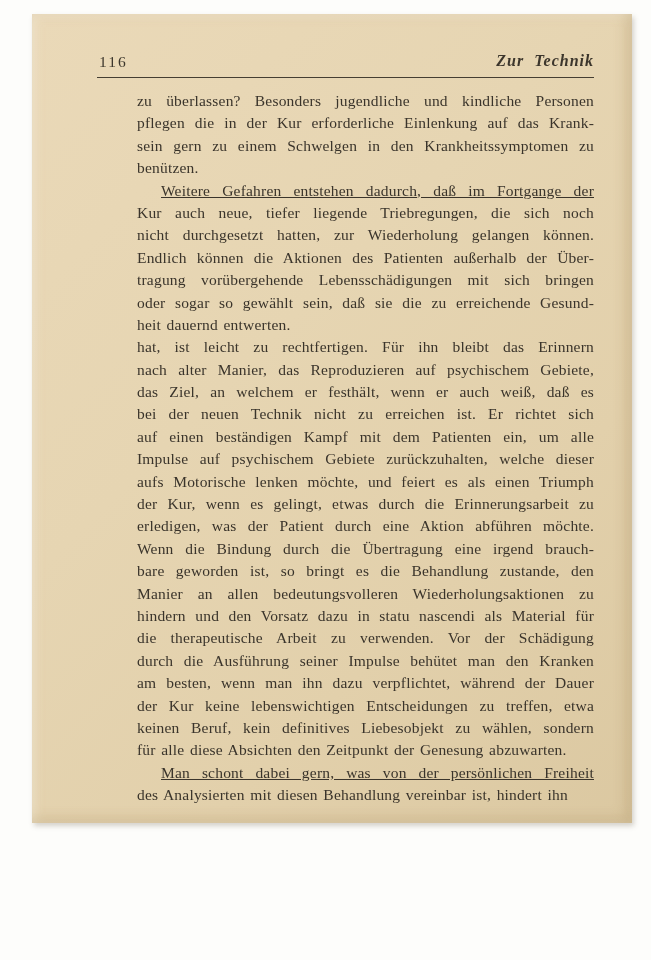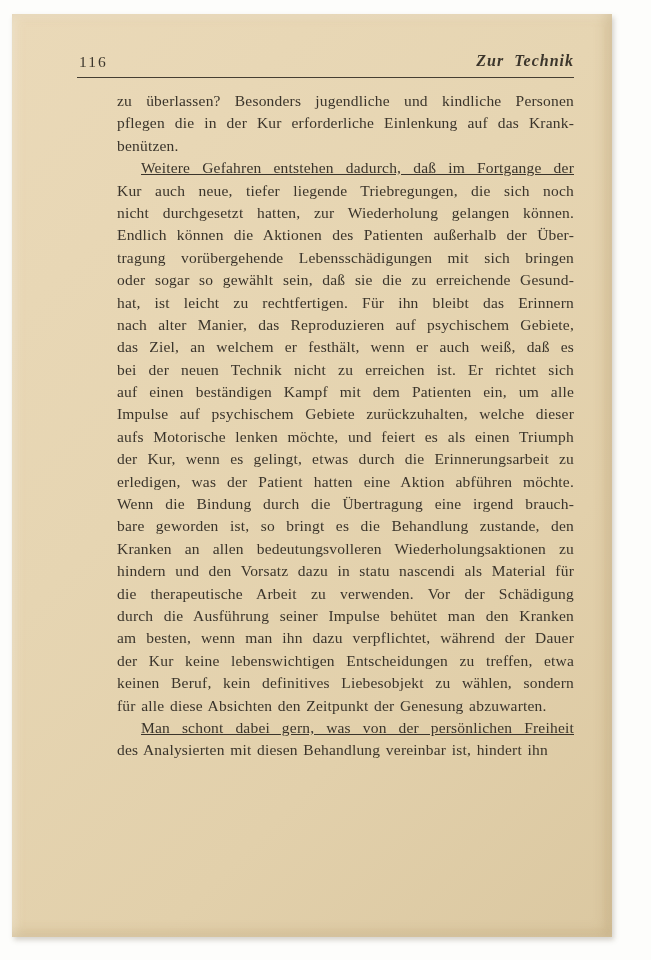--- a/index.html
+++ b/index.html
@@ -12,24 +12,24 @@
     overflow: hidden;
   }
   .scan {
     position: relative;
     width: 651px;
     height: 960px;
     background: #fdfdfb;
   }
   .page {
     position: absolute;
-    left: 12px;
+    left: 32px;
     top: 14px;
     width: 600px;
-    height: 923px;
+    height: 809px;
     background: linear-gradient(135deg, #ead9b8 0%, #e6d5b2 40%, #e2d0ab 70%, #dbc8a1 100%);
     box-shadow: inset -5px -3px 14px rgba(146, 117, 69, 0.28),
                 inset 3px 2px 10px rgba(255, 250, 235, 0.5),
                 2px 3px 5px rgba(90, 80, 60, 0.25);
     color: #3a342b;
   }
   .content {
     position: absolute;
     left: 65px;
     top: 38px;
@@ -91,43 +91,45 @@
 
       <div class="pagehead">
         <span class="pagenum">116</span>
         <div class="runhead">Zur Technik</div>
       </div>
 
       <div class="textblock">
           <div class="para">
             <div class="line">zu überlassen? Besonders jugendliche und kindliche Personen</div>
             <div class="line">pflegen die in der Kur erforderliche Einlenkung auf das Krank-</div>
+            <div class="line">sein gern zu einem Schwelgen in den Krankheitssymptomen zu</div>
             <div class="line lastline">benützen.</div>
           </div>
           <div class="para">
             <div class="line firstline-indent">Weitere Gefahren entstehen dadurch, daß im Fortgange der</div>
             <div class="line">Kur auch neue, tiefer liegende Triebregungen, die sich noch</div>
             <div class="line">nicht durchgesetzt hatten, zur Wiederholung gelangen können.</div>
             <div class="line">Endlich können die Aktionen des Patienten außerhalb der Über-</div>
             <div class="line">tragung vorübergehende Lebensschädigungen mit sich bringen</div>
             <div class="line">oder sogar so gewählt sein, daß sie die zu erreichende Gesund-</div>
+            <div class="line lastline">heit dauernd entwerten.</div>
           </div>
           <div class="para">
             <div class="line">hat, ist leicht zu rechtfertigen. Für ihn bleibt das Erinnern</div>
             <div class="line">nach alter Manier, das Reproduzieren auf psychischem Gebiete,</div>
             <div class="line">das Ziel, an welchem er festhält, wenn er auch weiß, daß es</div>
             <div class="line">bei der neuen Technik nicht zu erreichen ist. Er richtet sich</div>
             <div class="line">auf einen beständigen Kampf mit dem Patienten ein, um alle</div>
             <div class="line">Impulse auf psychischem Gebiete zurückzuhalten, welche dieser</div>
             <div class="line">aufs Motorische lenken möchte, und feiert es als einen Triumph</div>
             <div class="line">der Kur, wenn es gelingt, etwas durch die Erinnerungsarbeit zu</div>
-            <div class="line">erledigen, was der Patient hatten eine Aktion abführen möchte.</div>
+            <div class="line">erledigen, was der Patient durch eine Aktion abführen möchte.</div>
             <div class="line">Wenn die Bindung durch die Übertragung eine irgend brauch-</div>
             <div class="line">bare geworden ist, so bringt es die Behandlung zustande, den</div>
-            <div class="line">Kranken an allen bedeutungsvolleren Wiederholungsaktionen zu</div>
+            <div class="line">Manier an allen bedeutungsvolleren Wiederholungsaktionen zu</div>
             <div class="line">hindern und den Vorsatz dazu in statu nascendi als Material für</div>
             <div class="line">die therapeutische Arbeit zu verwenden. Vor der Schädigung</div>
             <div class="line">durch die Ausführung seiner Impulse behütet man den Kranken</div>
             <div class="line">am besten, wenn man ihn dazu verpflichtet, während der Dauer</div>
             <div class="line">der Kur keine lebenswichtigen Entscheidungen zu treffen, etwa</div>
             <div class="line">keinen Beruf, kein definitives Liebesobjekt zu wählen, sondern</div>
             <div class="line lastline">für alle diese Absichten den Zeitpunkt der Genesung abzuwarten.</div>
           </div>
           <div class="para">
             <div class="line firstline-indent">Man schont dabei gern, was von der persönlichen Freiheit</div>

